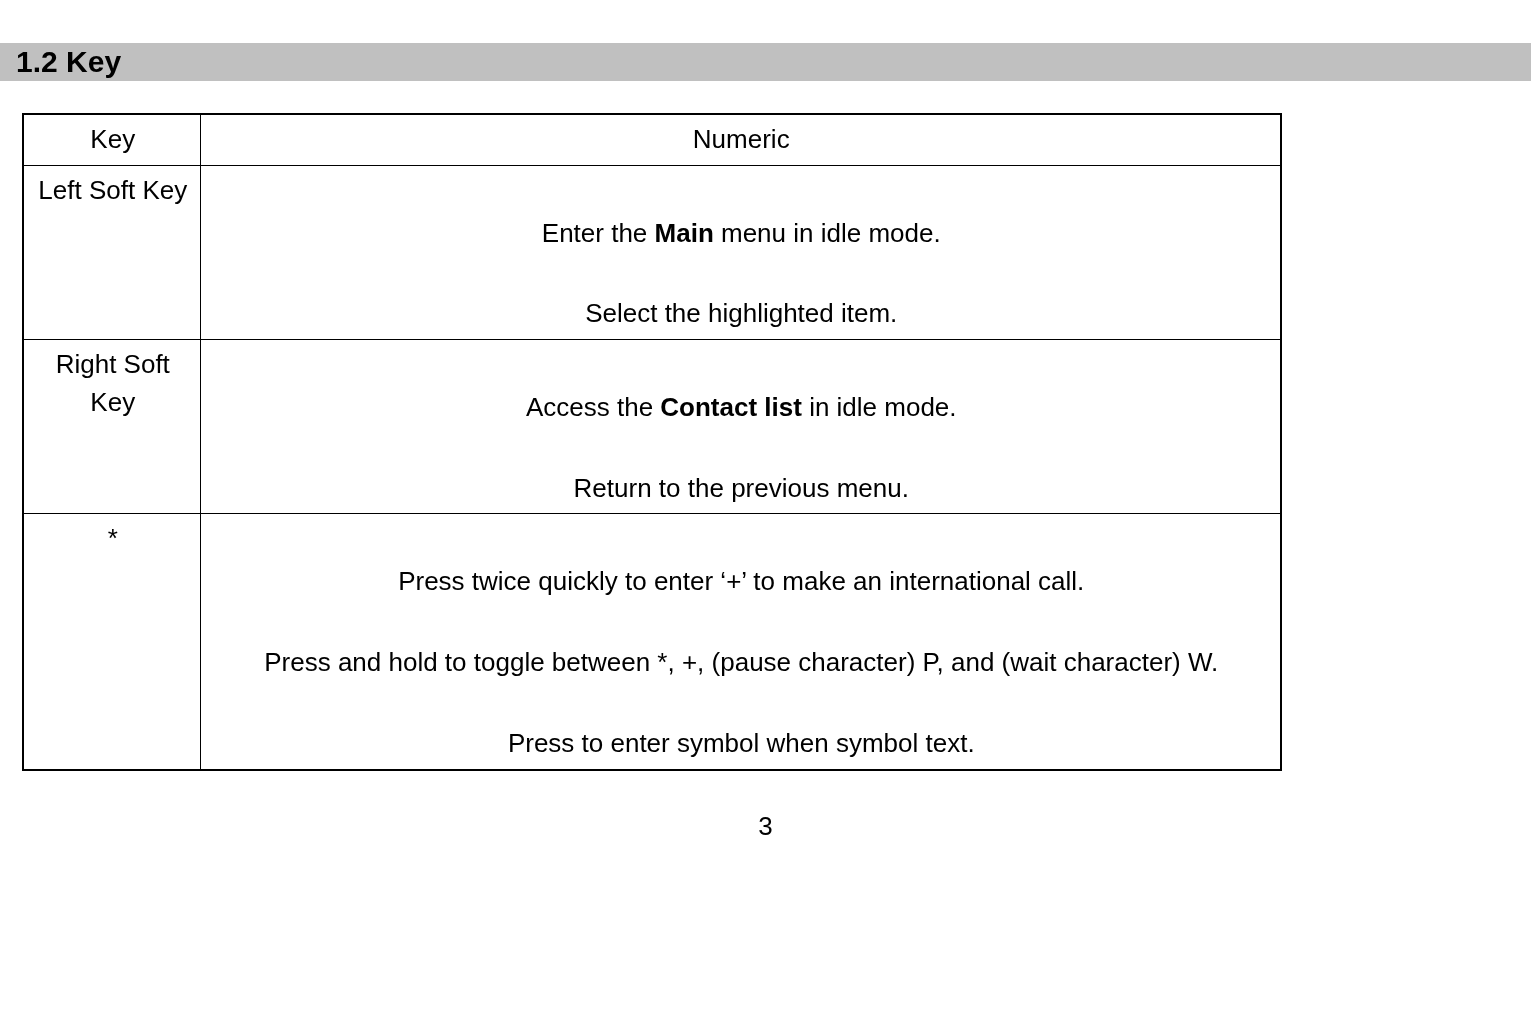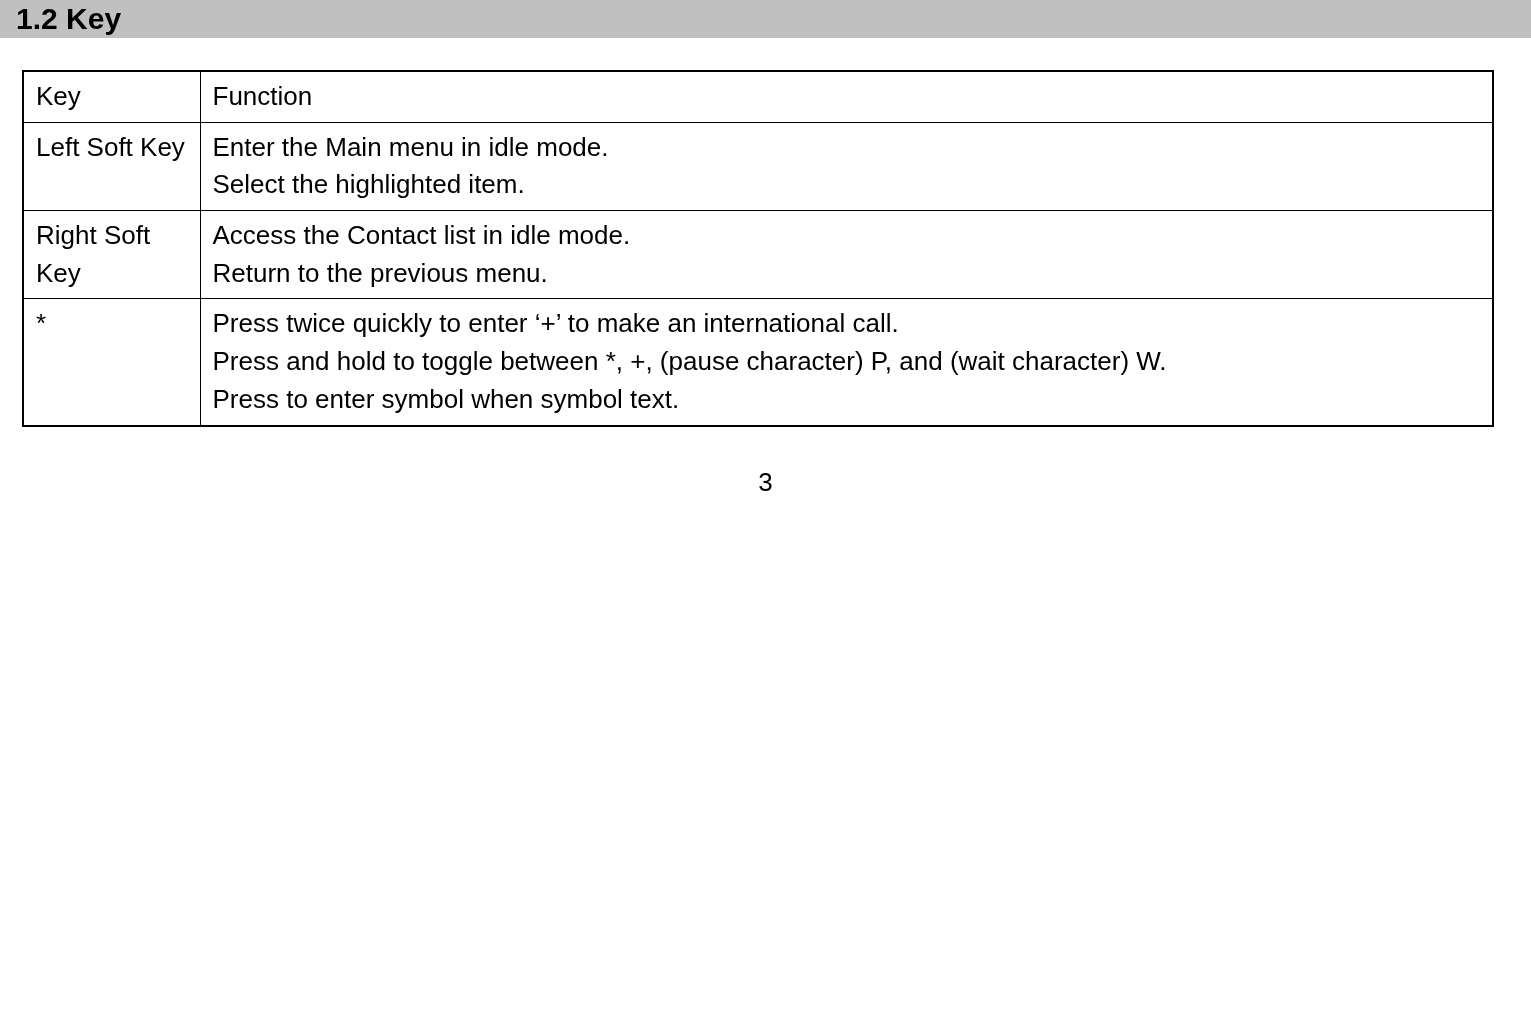--- a/index.html
+++ b/index.html
@@ -1,15 +1,15 @@
 <!DOCTYPE html>
 <html><head>
 <meta charset="utf-8">
 <style>
-  * { box-sizing: border-box; }
+  * { box-sizing: border-box; margin-top: 43px; }
   html, body {
     margin: 0;
     padding: 0;
     width: 1531px;
     background: #ffffff;
     font-family: Arial, Helvetica, sans-serif;
     color: #000000;
   }
   .page {
     width: 1531px;
@@ -18,53 +18,54 @@
   .section-heading {
     background: #c0c0c0;
     font-size: 30px;
     font-weight: bold;
     padding: 2px 0 2px 16px;
     margin: 0 0 32px 0;
     width: 100%;
   }
   .key-table {
     border-collapse: collapse;
-    width: 1472px;
+    width: 1260px;
     margin: 0 22px 0 22px;
     border: 2.5px solid #000;
+    text-align: center;
   }
   .key-table td {
     border: 1px solid #000;
     vertical-align: top;
     font-size: 26px;
     line-height: 1.45;
     padding: 6px 10px 6px 12px;
   }
   .col-key { width: 177px; }
   .col-func { }
   .func-line { display: block; }
   .page-num {
     text-align: center;
     font-size: 26px;
     margin-top: 40px;
   }
-  b { font-weight: normal; }
+  b { font-weight: bold; }
 </style>
 </head>
 <body>
 
 <div class="page">
 
   <div class="section-heading">1.2 Key</div>
 
   <table class="key-table">
     <tbody id="table-body">
         <tr>
           <td class="col-key">Key</td>
-          <td class="col-func">Function</td>
+          <td class="col-func">Numeric</td>
         </tr>
         <tr>
           <td class="col-key">Left Soft Key</td>
           <td class="col-func">
             <span class="func-line">Enter the <b>Main</b> menu in idle mode.</span>
             <span class="func-line">Select the highlighted item.</span>
           </td>
         </tr>
         <tr>
           <td class="col-key">Right Soft<br>Key</td>

